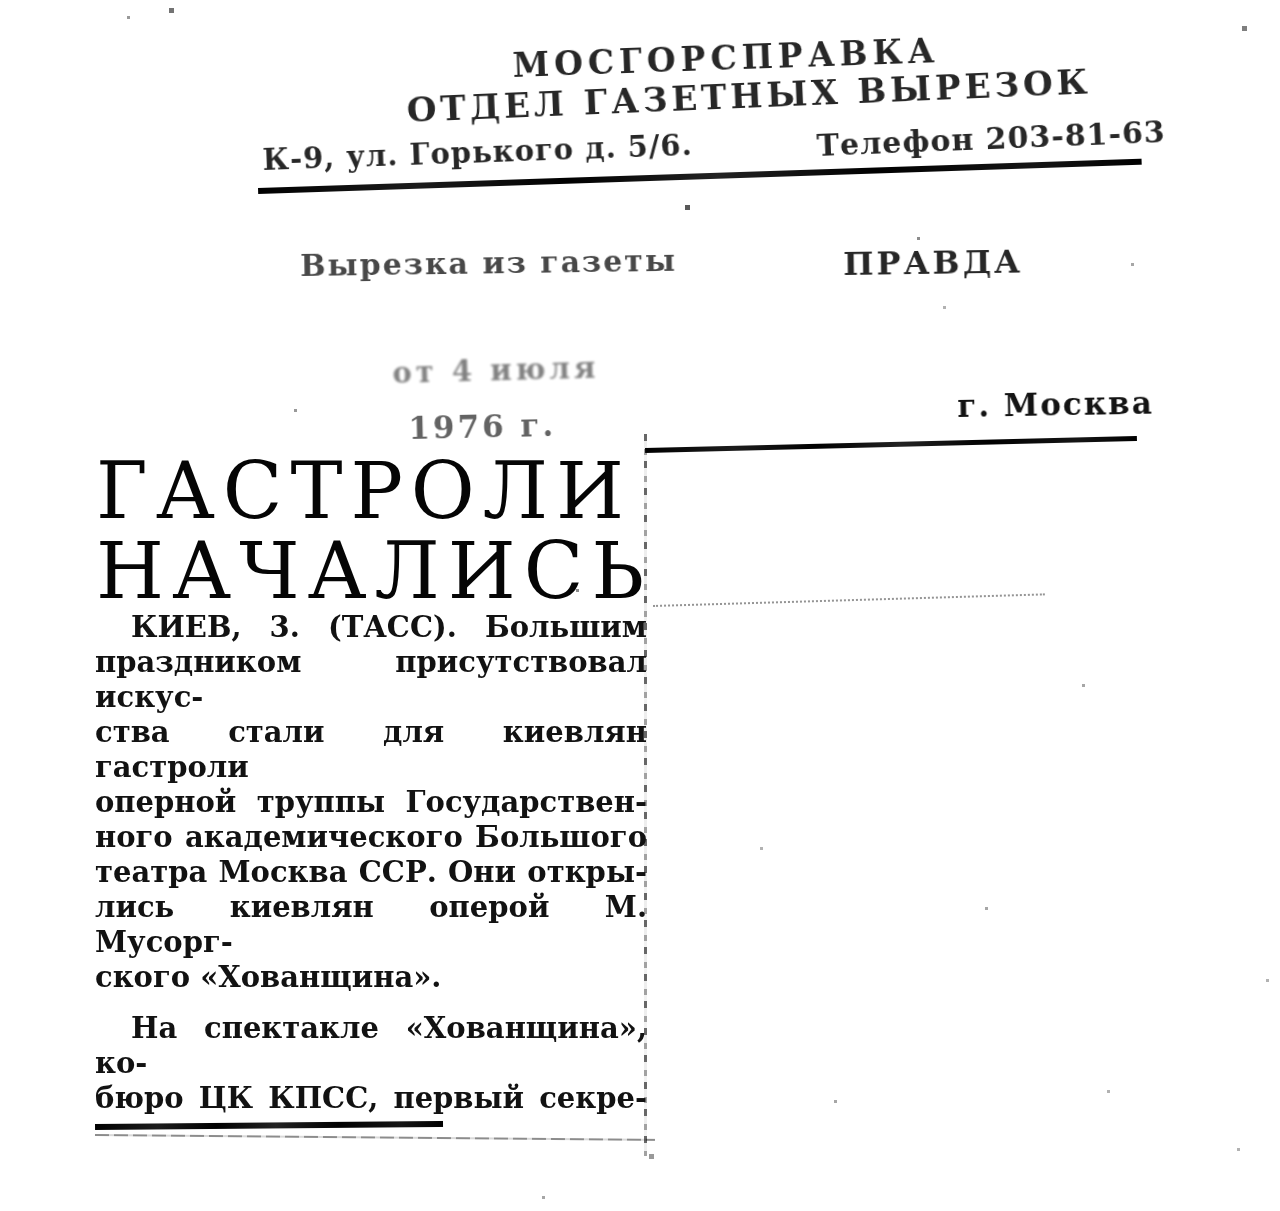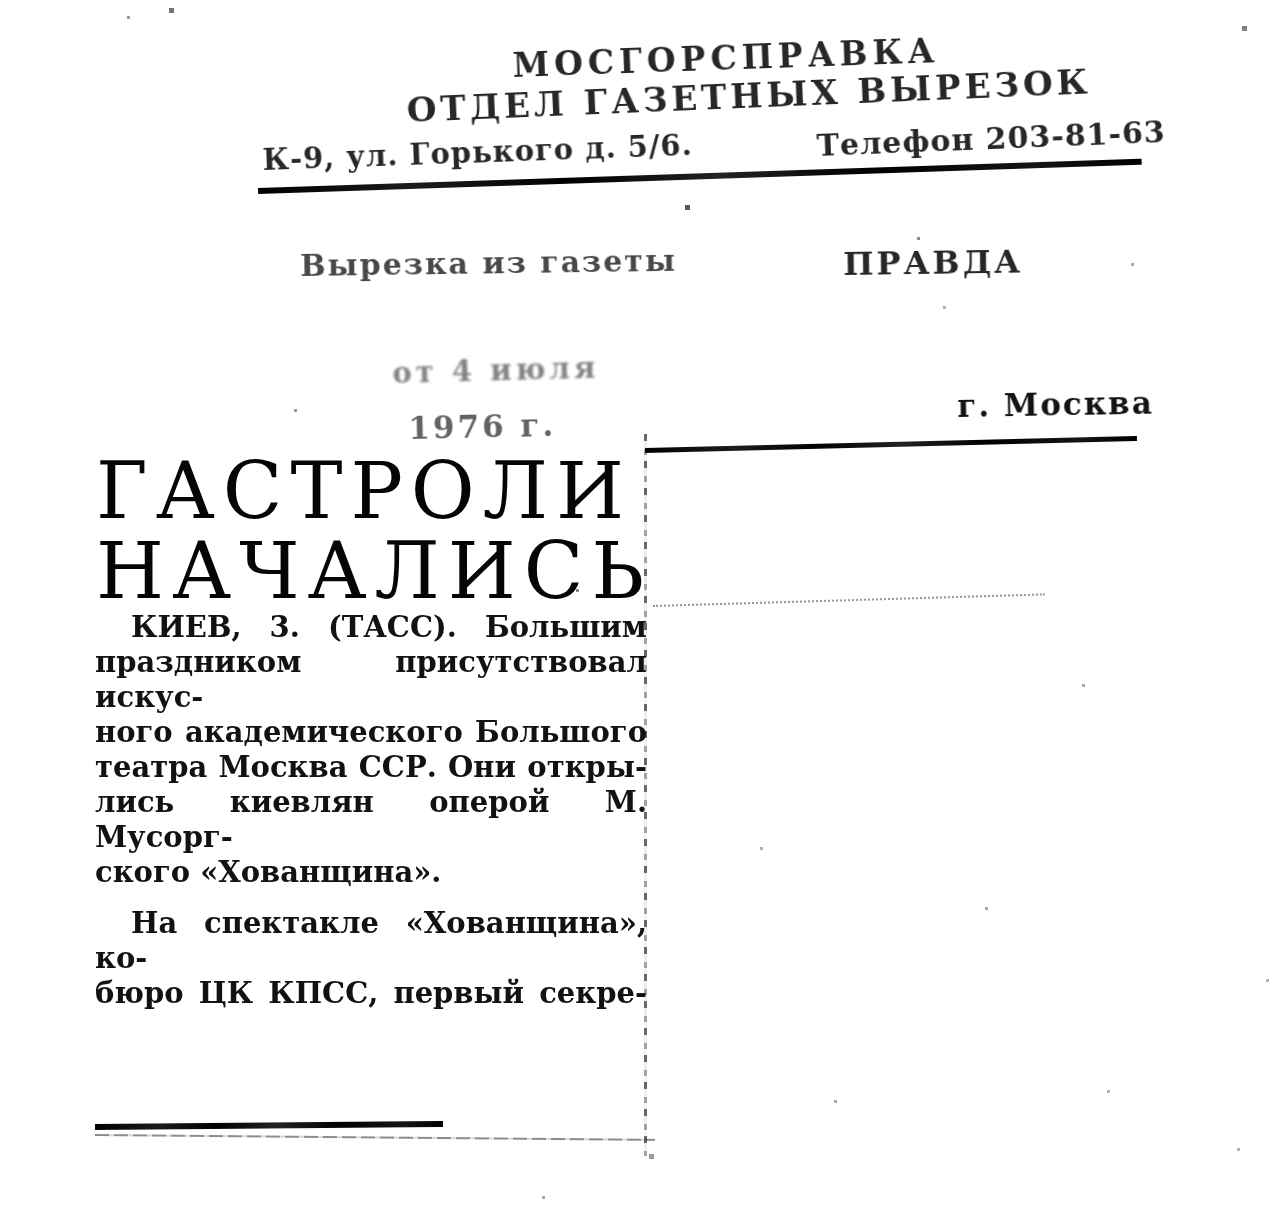--- a/index.html
+++ b/index.html
@@ -117,20 +117,22 @@
     <span>Л</span>
     <span>И</span>
     <span>С</span>
     <span>Ь</span>
   </div>
 
 <div class="abs article-body">
     <div class="para">
       <div class="tline first">КИЕВ, 3. (ТАСС). Большим</div>
       <div class="tline">праздником присутствовал искус-</div>
+      <div class="tline">ства стали для киевлян гастроли</div>
+      <div class="tline">оперной труппы Государствен-</div>
       <div class="tline">ного академического Большого</div>
       <div class="tline">театра Москва ССР. Они откры-</div>
       <div class="tline">лись киевлян оперой М. Мусорг-</div>
       <div class="tline last">ского «Хованщина».</div>
     </div>
     <div class="para">
       <div class="tline first">На спектакле «Хованщина», ко-</div>
       <div class="tline">бюро ЦК КПСС, первый секре-</div>
     </div>
   </div>

